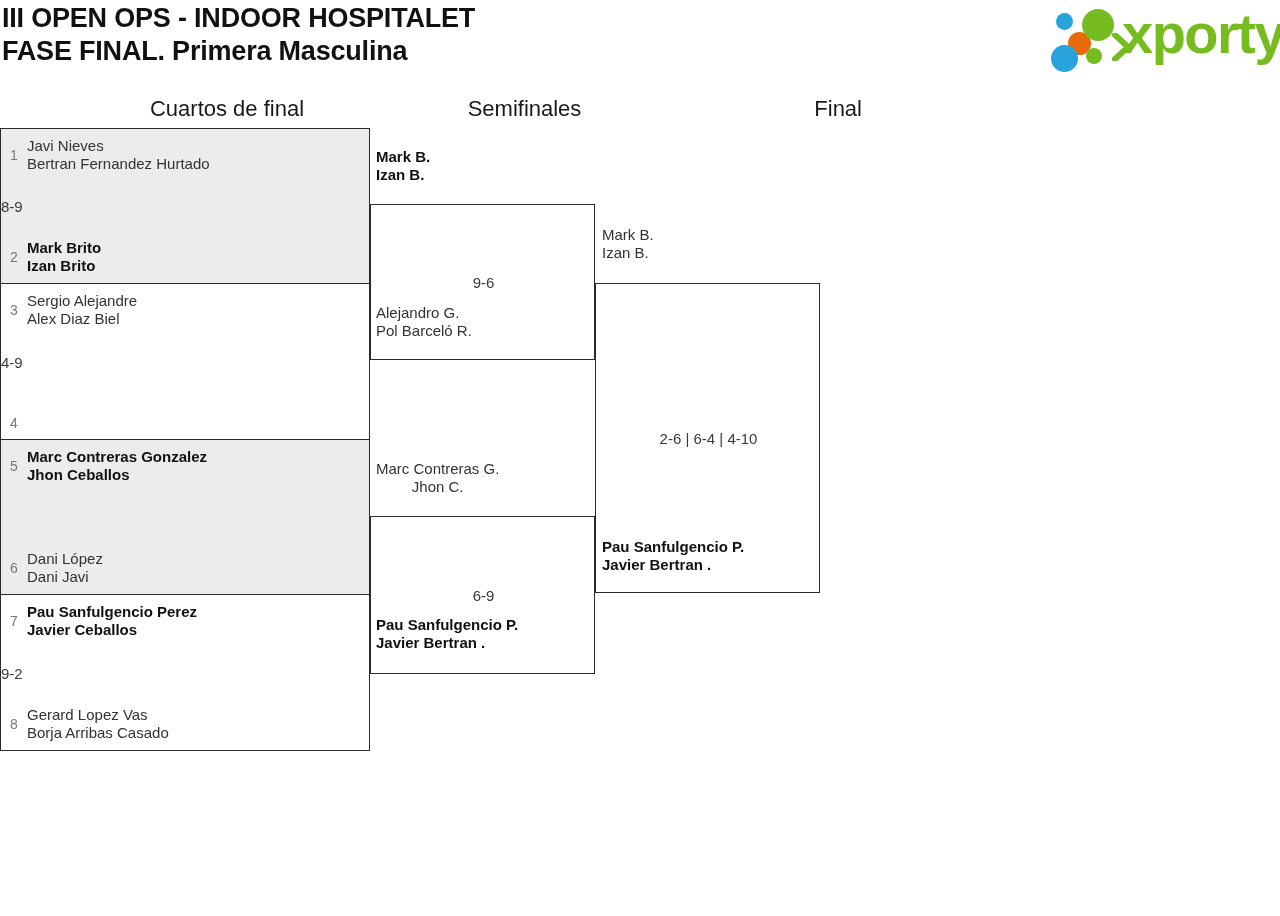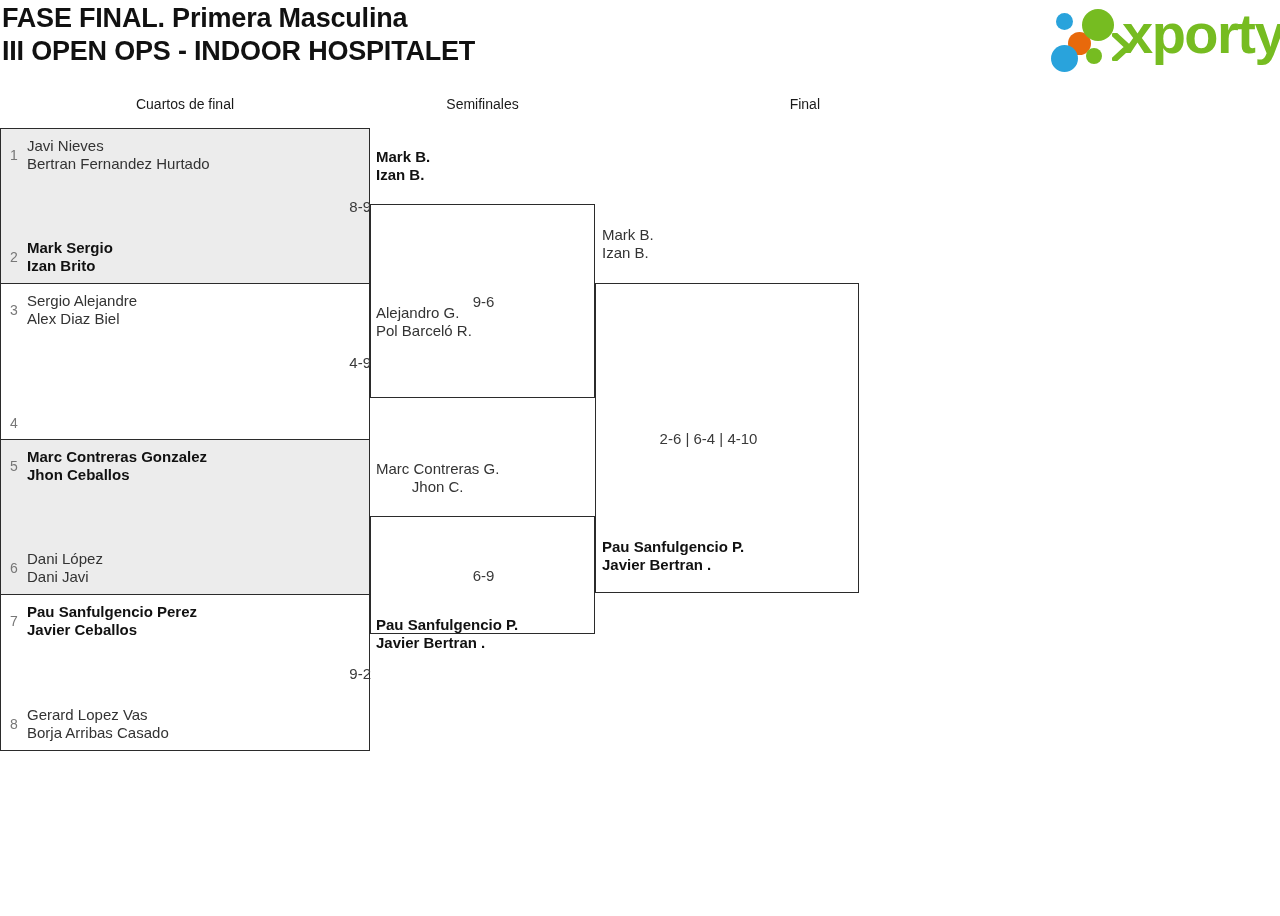--- a/index.html
+++ b/index.html
@@ -59,25 +59,26 @@
     font-size: 56px;
     font-weight: bold;
     color: #76bc21;
     letter-spacing: -1.5px;
     line-height: 62px;
   }
 
   
   .round-heading {
     position: absolute;
-    font-size: 14px;
+    font-size: 22px;
     font-weight: 500;
     color: #1a1a1a;
     text-align: center;
     white-space: nowrap;
+    margin-left: 42px;
   }
   #round-heading-0 { left: 0px;   top: 96px; width: 370px; }
   #round-heading-1 { left: 370px; top: 96px; width: 225px; }
   #round-heading-2 { left: 595px; top: 96px; width: 225px; text-align: right; }
 
   
   #bracket {
     position: absolute;
     left: 0; top: 0;
     width: 1280px; height: 916px;
@@ -122,37 +123,37 @@
   .players.winner {
     font-weight: bold;
     color: #111111;
   }
   .player-line { display: block; }
 
   .score {
     position: absolute;
     left: 0;
     width: 370px;
-    text-align: right;
+    text-align: left;
     font-size: 15px;
     color: #3a3a3a;
     top: 50%;
     transform: translateY(-50%);
   }
 
   
   .sf-box {
     position: absolute;
     left: 370px;
     width: 225px;
     border: 1px solid #2b2b2b;
     background: #ffffff;
   }
-  #sf-box-0 { top: 204px; height: 194px; }
-  #sf-box-1 { top: 516px; height: 118px; }
+  #sf-box-0 { top: 204px; height: 156px; }
+  #sf-box-1 { top: 516px; height: 158px; }
 
   .sf-score {
     position: absolute;
     left: 0;
     width: 225px;
     text-align: center;
     font-size: 15px;
     color: #3a3a3a;
     top: 50%;
     transform: translateY(-50%);
@@ -170,21 +171,21 @@
   .sf-team.winner { font-weight: bold; color: #111111; }
   #sf-team-0-top    { top: 148px; }
   #sf-team-0-bottom { top: 304px; }
   #sf-team-1-top    { top: 460px; text-align: center; }
   #sf-team-1-bottom { top: 616px; }
 
   
   #final-box {
     position: absolute;
     left: 595px; top: 283px;
-    width: 264px; height: 310px;
+    width: 225px; height: 310px;
     border: 1px solid #2b2b2b;
     background: #ffffff;
   }
   #final-score {
     position: absolute;
     left: 0;
     width: 225px;
     text-align: center;
     font-size: 15px;
     color: #3a3a3a;
@@ -202,22 +203,22 @@
   .final-team.winner { font-weight: bold; color: #111111; }
   #final-team-top    { top: 226px; }
   #final-team-bottom { top: 538px; }
 </style>
 </head>
 <body>
 
 <div id="header">
 
   <div id="title-block">
+    <div class="title-line">III OPEN OPS - INDOOR HOSPITALET</div>
     <div class="title-line">FASE FINAL. Primera Masculina</div>
-    <div class="title-line">III OPEN OPS - INDOOR HOSPITALET</div>
   </div>
 
   <div id="logo">
     <div id="logo-dots">
       <span class="dot" id="dot-blue-small"></span>
       <span class="dot" id="dot-orange"></span>
       <span class="dot" id="dot-blue-large"></span>
       <span class="dot" id="dot-green-large"></span>
       <span class="dot" id="dot-green-small"></span>
       <svg id="logo-chevron" viewBox="0 0 20 28">
@@ -240,21 +241,21 @@
       <span class="seed">1</span>
       <span class="players">
         <span class="player-line">Javi Nieves</span>
         <span class="player-line">Bertran Fernandez Hurtado</span>
       </span>
     </div>
     <div class="score">8-9</div>
     <div class="team bottom">
       <span class="seed">2</span>
       <span class="players winner">
-        <span class="player-line">Mark Sergio</span>
+        <span class="player-line">Mark Brito</span>
         <span class="player-line">Izan Brito</span>
       </span>
     </div>
   </div>
 
   <div class="qf-match plain" id="qf-match-1">
     <div class="team top">
       <span class="seed">3</span>
       <span class="players">
         <span class="player-line">Sergio Alejandre</span>

